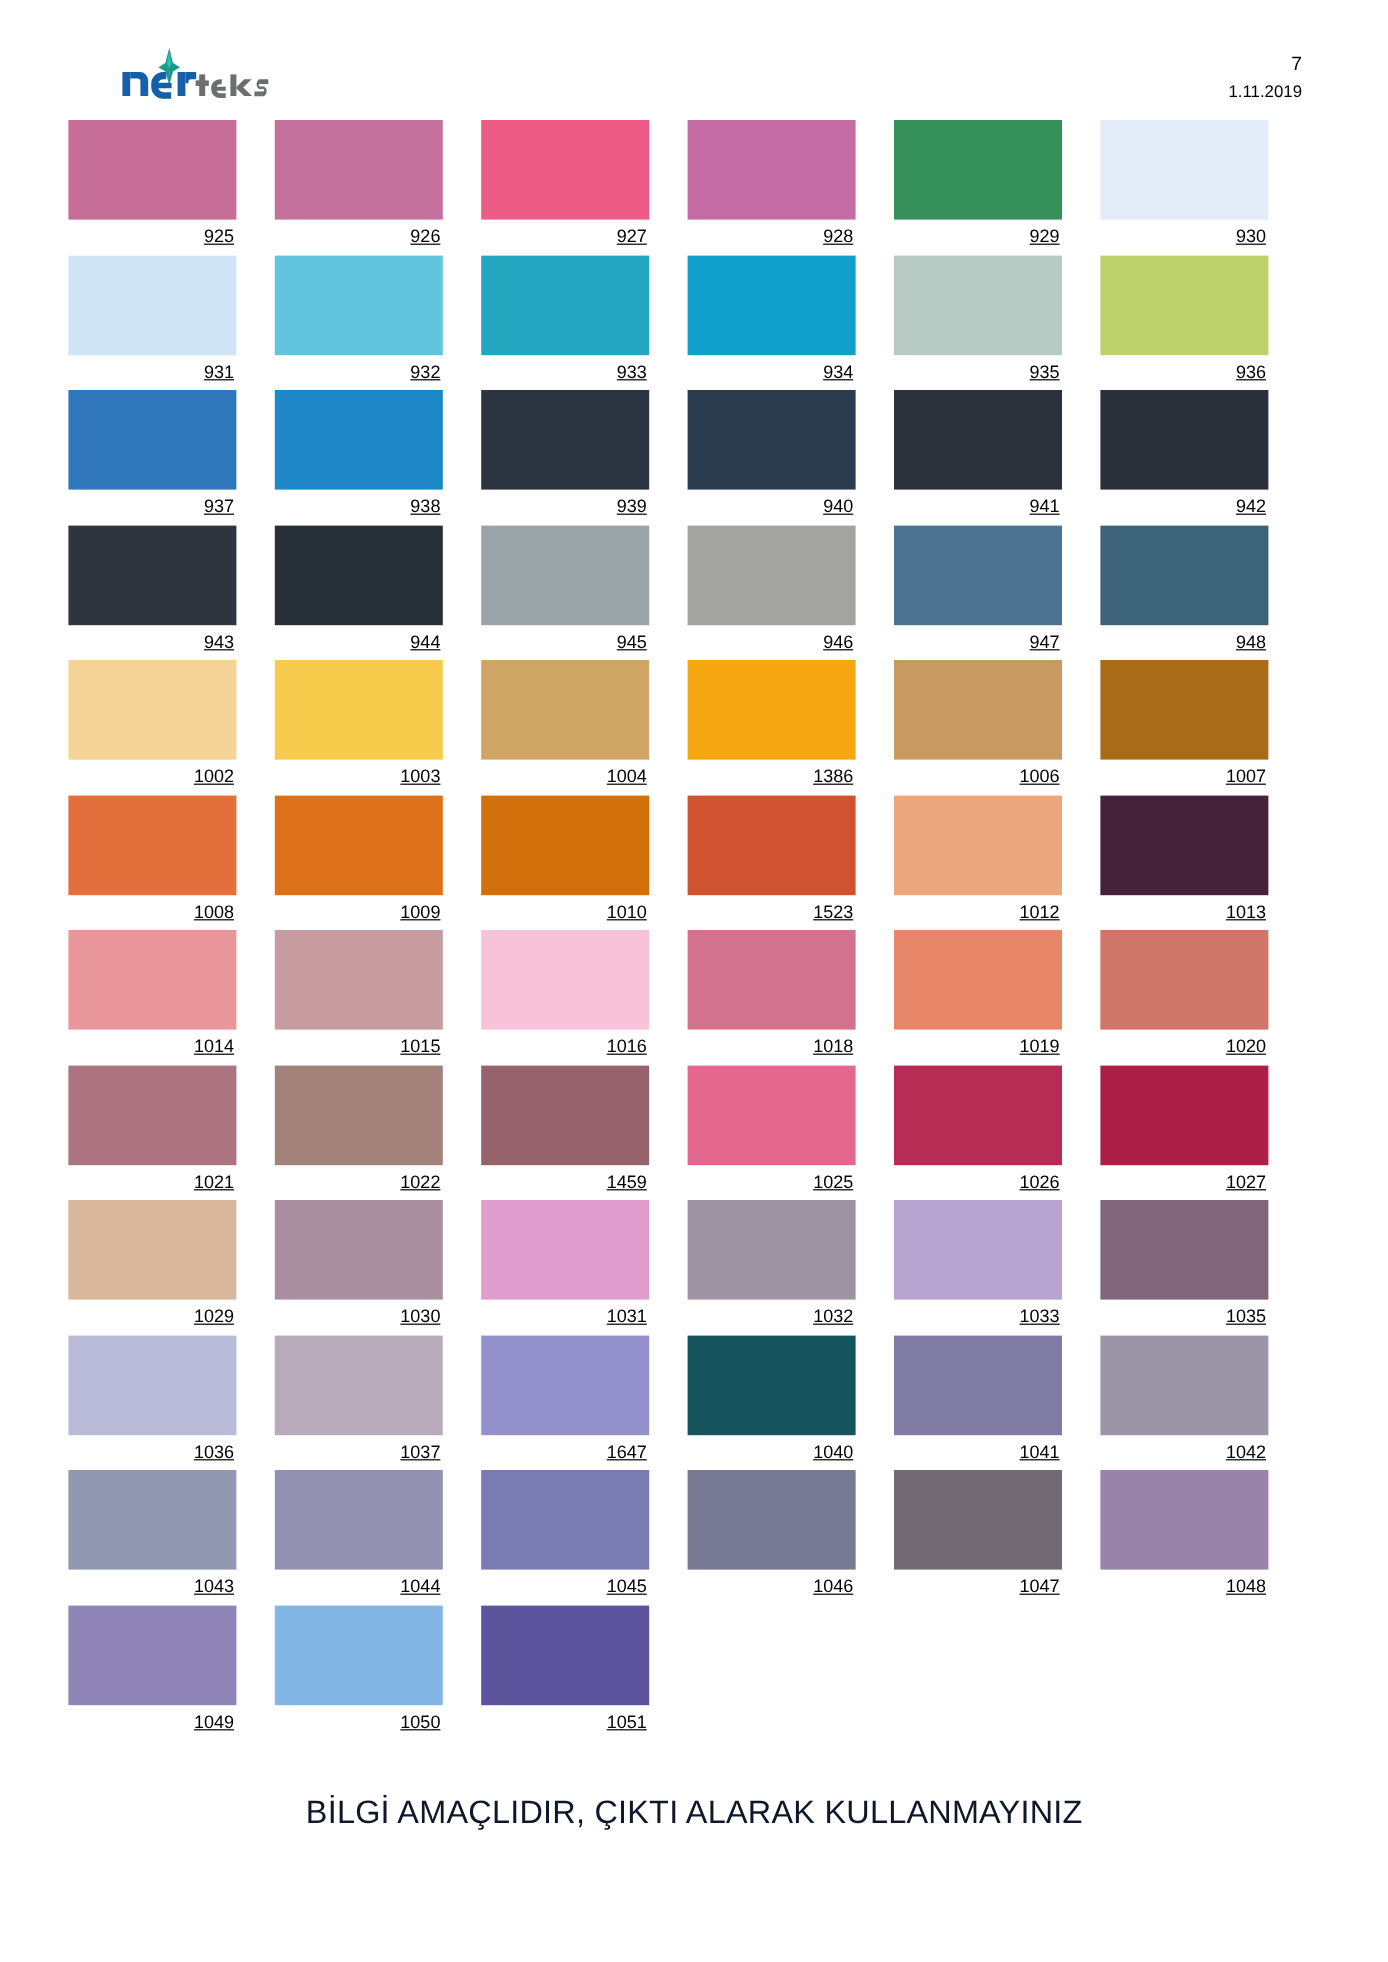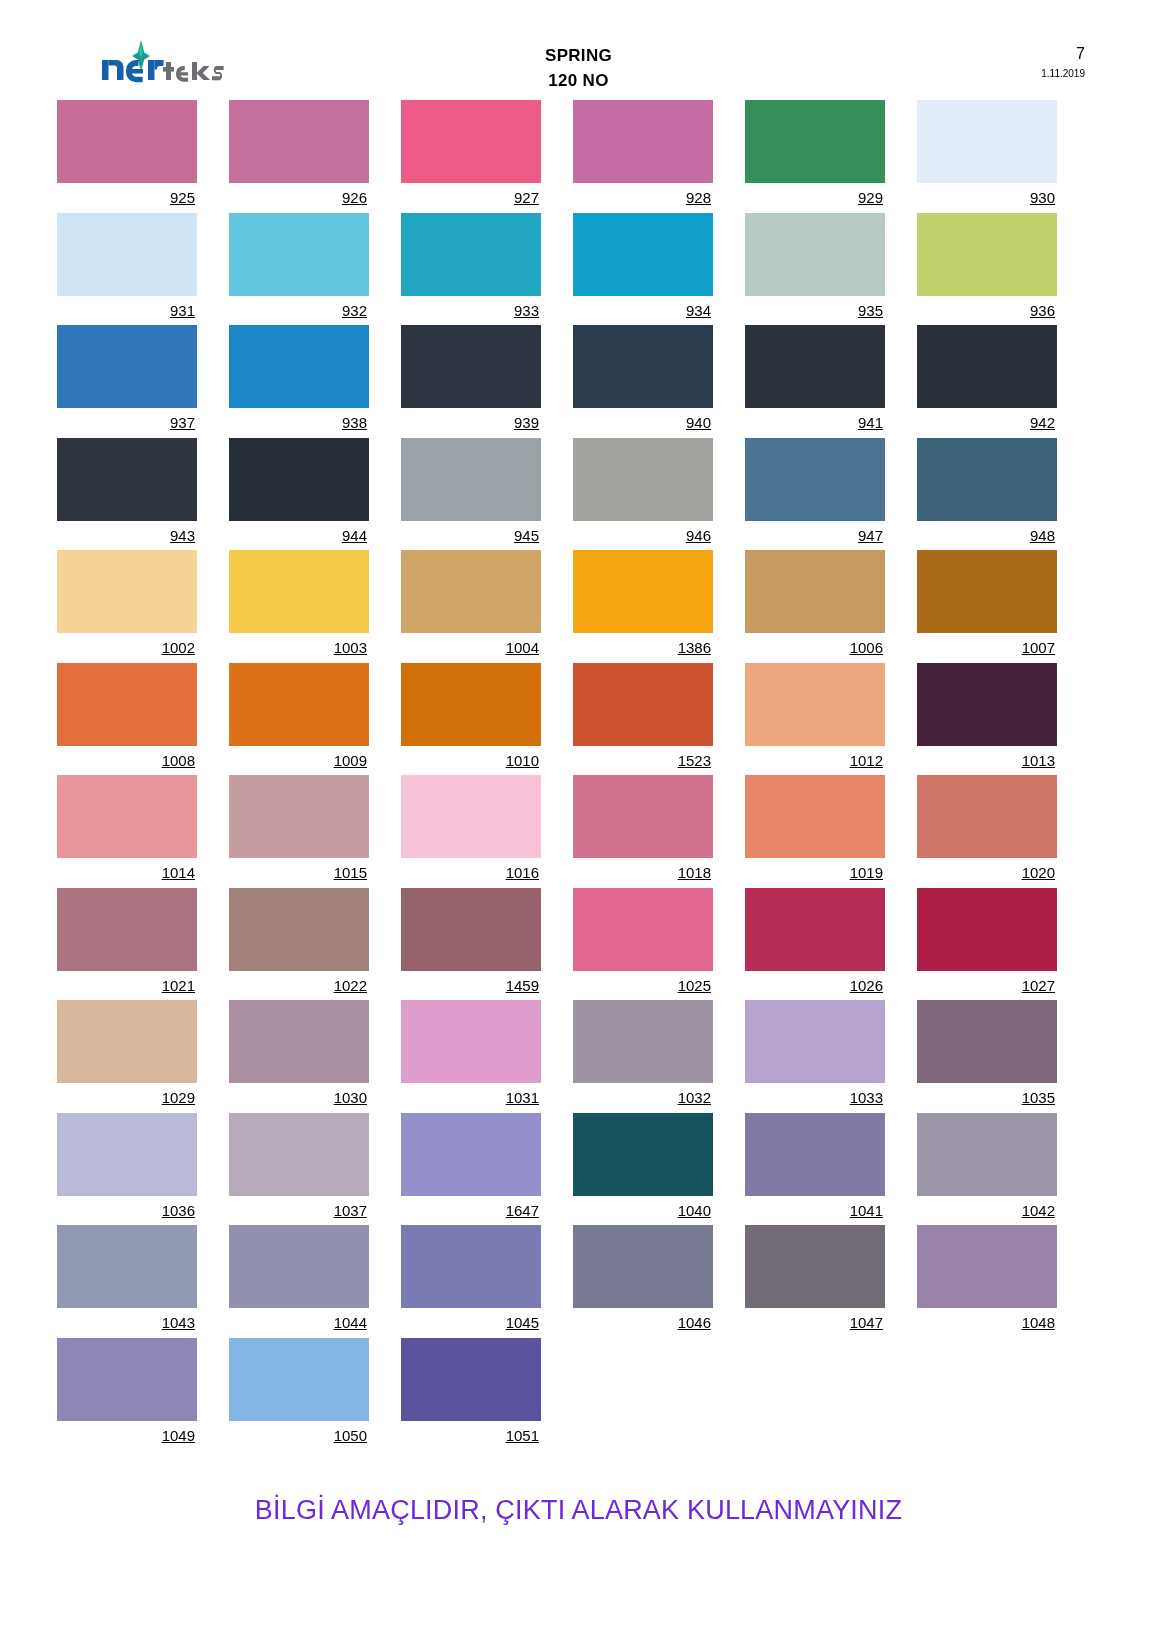--- a/index.html
+++ b/index.html
@@ -49,21 +49,21 @@
   }
 
   .meta-block {
     position: absolute;
     right: 72px;
     top: 42px;
     text-align: right;
     line-height: 1.5;
   }
   .meta-page { font-size: 16px; color: #000; }
-  .meta-date { font-size: 10px; color: #000; }
+  .meta-date { font-size: 14px; color: #000; }
 
   
   .swatch-grid {
     position: absolute;
     left: 57px;
     top: 100px;
     width: 1000px;
     display: grid;
     grid-template-columns: repeat(6, 140px);
     column-gap: 32px;
@@ -139,24 +139,20 @@
         <path d="M76 33.2 a7.2 7.2 0 0 1 7.2 -7.2 h1.6 v4.3 h-1.6 a2.9 2.9 0 0 0 -2.7 2 h7.6 v3.3 h-7.6 a2.9 2.9 0 0 0 2.7 2.1 h4.9 v4 h-4.9 a7.2 7.2 0 0 1 -7.2 -7.2 z"></path>
 
         <rect x="92" y="22" width="5" height="18"></rect>
         <path d="M97 32.5 l6.5 -6.5 h6.2 l-7 7 l7.4 7 h-6.6 l-6.5 -6.3 z"></path>
 
         <path d="M112 36.2 h7.4 a1.1 1.1 0 0 0 0 -2.1 h-3.6 a4.9 4.9 0 0 1 0 -8 h7.8 v4 h-7.2 a1 1 0 0 0 0 1.9 h3.7 a5 5 0 0 1 0 8.2 h-8.1 z"></path>
       </g>
     </svg>
   </div>
 
-  <div class="title-block">
-    <div class="title-line">SPRING</div>
-    <div class="title-line">120 NO</div>
-  </div>
 
   <div class="meta-block">
     <div class="meta-page">7</div>
     <div class="meta-date">1.11.2019</div>
   </div>
 
 </div>
 
 <div class="swatch-grid">
     <div class="swatch-cell">
@@ -431,14 +427,14 @@
       <div class="swatch-chip" style="background-color: rgb(132, 182, 229);"></div>
       <div class="swatch-label">1050</div>
     </div>
     <div class="swatch-cell">
       <div class="swatch-chip" style="background-color: rgb(91, 84, 156);"></div>
       <div class="swatch-label">1051</div>
     </div>
   </div>
 
 <div class="page-footer">
-  <span class="footer-warning" style="color: #6d28d9;">BİLGİ AMAÇLIDIR, ÇIKTI ALARAK KULLANMAYINIZ</span>
+  <span class="footer-warning" style="color: #0f172a;">BİLGİ AMAÇLIDIR, ÇIKTI ALARAK KULLANMAYINIZ</span>
 </div>
 
 </body></html>

